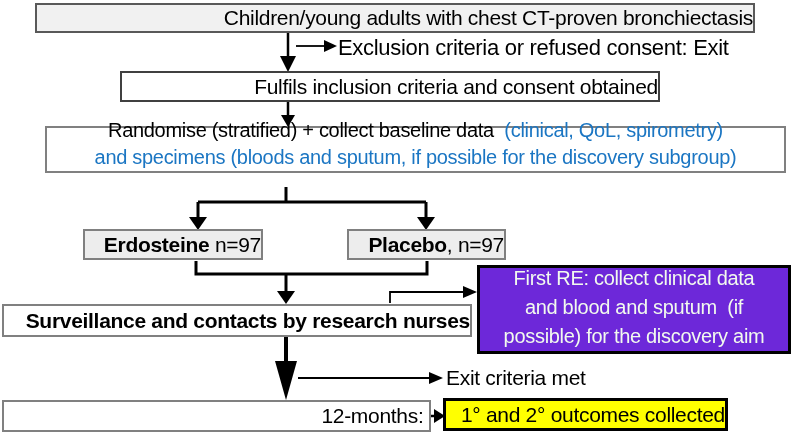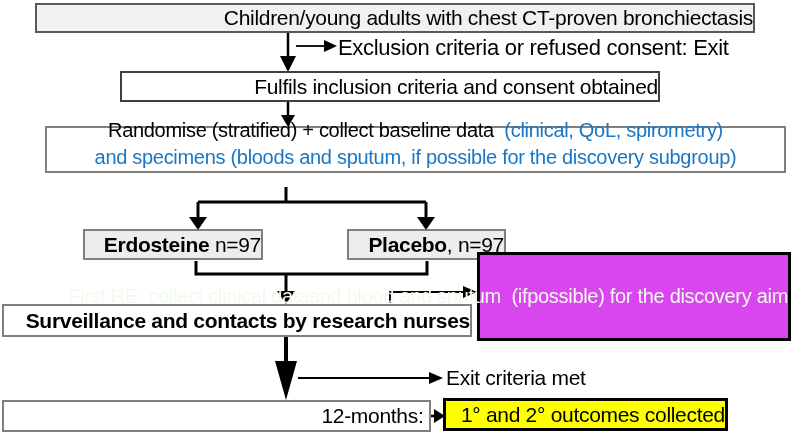--- a/index.html
+++ b/index.html
@@ -30,22 +30,22 @@
   .gray-fill { background: #F1F1F1; }
   .blue { color: #1B76C3; }
   .b { font-weight: bold; }
 
   .box-eligibility { left:35px; top:3px; width:720px; height:30px; font-size:21px; border-color:#595959; }
   .lbl-exclusion  { left:338px; top:35px; font-size:22px; }
   .box-inclusion  { left:120px; top:71px; width:540px; height:31px; font-size:21px; border-color:#404040; }
   .box-randomise  { left:33px; top:126px; width:741px; height:47px; font-size:20px; flex-direction:column; line-height:27px;margin-left:12px; }
   .box-erdosteine { left:83px;  top:229px; width:180px; height:31px; font-size:21px; background:#EDEDED; }
   .box-placebo    { left:347px; top:229px; width:159px; height:31px; font-size:21px; background:#EDEDED; }
-  .box-first-re   { left:477px; top:252px; width:314px; height:89px; font-size:20px; line-height:29px;
-                    background:#d946ef; border:3px solid #000; color:#F2FAEE; }
+  .box-first-re   { left:477px; top:265px; width:314px; height:89px; font-size:20px; line-height:29px;
+                    background:#6d28d9; border:3px solid #000; color:#F2FAEE; flex-direction:column; }
   .box-surveillance { left:2px; top:304px; width:470px; height:33px; font-size:21px;font-weight:bold; }
   .lbl-exit       { left:446px; top:366px; font-size:21px; }
   .box-12months   { left:2px; top:400px; width:429px; height:32px; font-size:21px; }
   .box-outcomes   { left:443px; top:398px; width:285px; height:33px; font-size:21px;
                     background:#FFFF00; border:3px solid #000; }
 </style>
 </head>
 <body>
 
 <div class="canvas">

